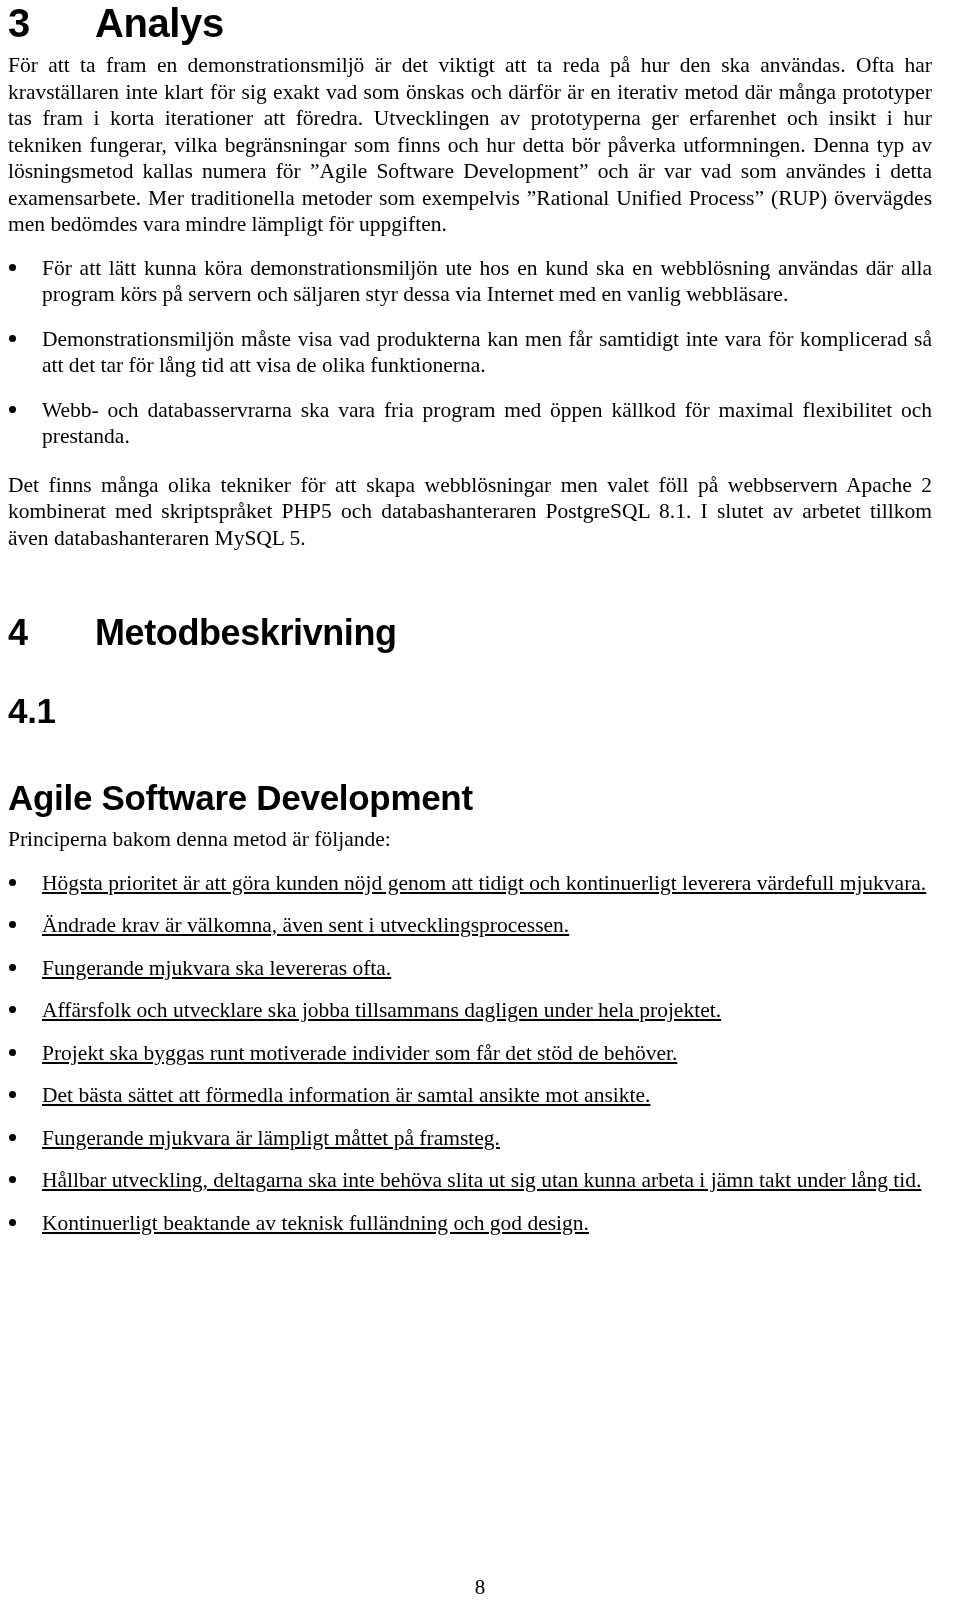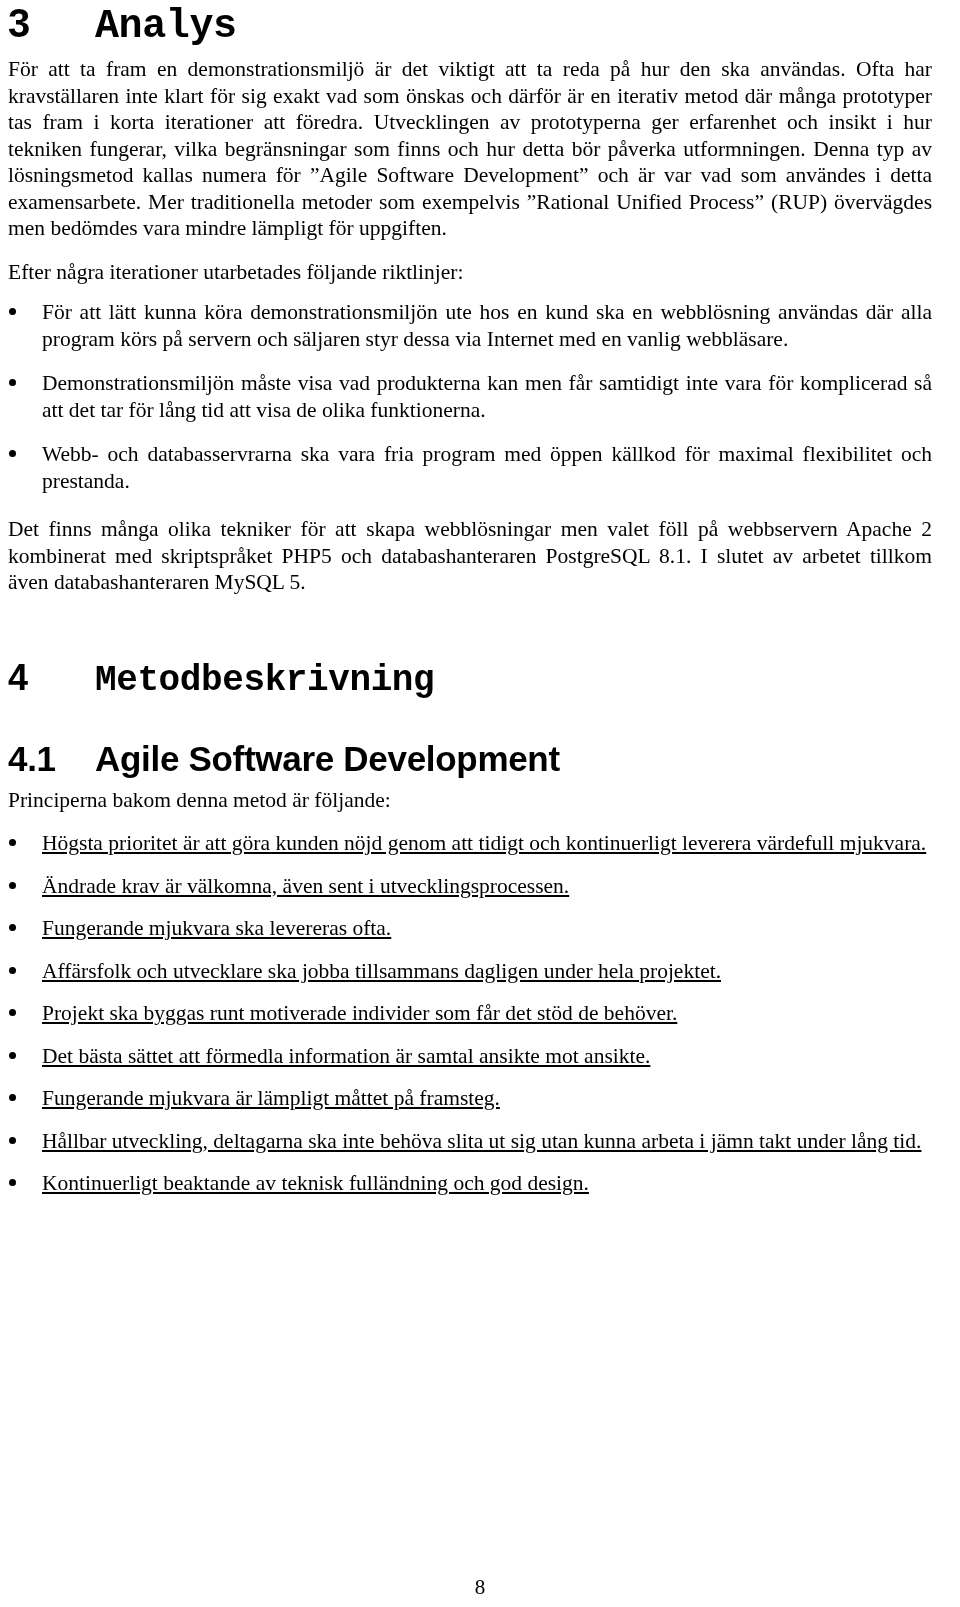--- a/index.html
+++ b/index.html
@@ -31,32 +31,33 @@
     font-family: "Liberation Sans", "DejaVu Sans", sans-serif;
     font-weight: bold;
     font-size: 40px;
     line-height: 46px;
     letter-spacing: -0.4px;
     color: #000;
   }
   .h1.first { margin: 0 0 6px 0; }
   .h1.second { margin: 0 0 10px 0; font-size: 36px; line-height: 42px; }
   .h1 .num { width: 87px; flex: 0 0 87px; }
-  .h1 .ttl { flex: 1 1 auto; font-family: Liberation Mono, monospace; }
+  .h1 .ttl { flex: 1 1 auto; }
 
   .h2 {
     display: flex;
     align-items: baseline;
     font-family: "Liberation Sans", "DejaVu Sans", sans-serif;
     font-weight: bold;
     font-size: 35px;
     line-height: 41px;
     letter-spacing: -0.3px;
     margin: 0 0 8px 0;
     color: #000;
+    flex-direction: column;
   }
   .h2 .num { width: 87px; flex: 0 0 87px; }
   .h2 .ttl { flex: 1 1 auto; }
 
   
   p.body {
     margin: 0 0 17px 0;
     font-size: 21.5px;
     line-height: 26.5px;
     text-align: justify;
@@ -116,21 +117,20 @@
 <div class="page">
   <div class="content">
 
     <h1 class="h1 first">
       <span class="num">3</span>
       <span class="ttl">Analys</span>
     </h1>
 
     <p class="body">För att ta fram en demonstrationsmiljö är det viktigt att ta reda på hur den ska användas. Ofta har kravställaren inte klart för sig exakt vad som önskas och därför är en iterativ metod där många prototyper tas fram i korta iterationer att föredra. Utvecklingen av prototyperna ger erfarenhet och insikt i hur tekniken fungerar, vilka begränsningar som finns och hur detta bör påverka utformningen. Denna typ av lösningsmetod kallas numera för ”Agile Software Development” och är var vad som användes i detta examensarbete. Mer traditionella metoder som exempelvis ”Rational Unified Process” (RUP) övervägdes men bedömdes vara mindre lämpligt för uppgiften.</p>
 
-    <p class="body lead">Efter några iterationer utarbetades följande riktlinjer:</p>
 
     <ul class="bullets">
       <li>
         <span class="dot"></span>
         <span>För att lätt kunna köra demonstrationsmiljön ute hos en kund ska en webblösning användas där alla program körs på servern och säljaren styr dessa via Internet med en vanlig webbläsare.</span>
       </li>
       <li>
         <span class="dot"></span>
         <span>Demonstrationsmiljön måste visa vad produkterna kan men får samtidigt inte vara för komplicerad så att det tar för lång tid att visa de olika funktionerna.</span>
       </li>

